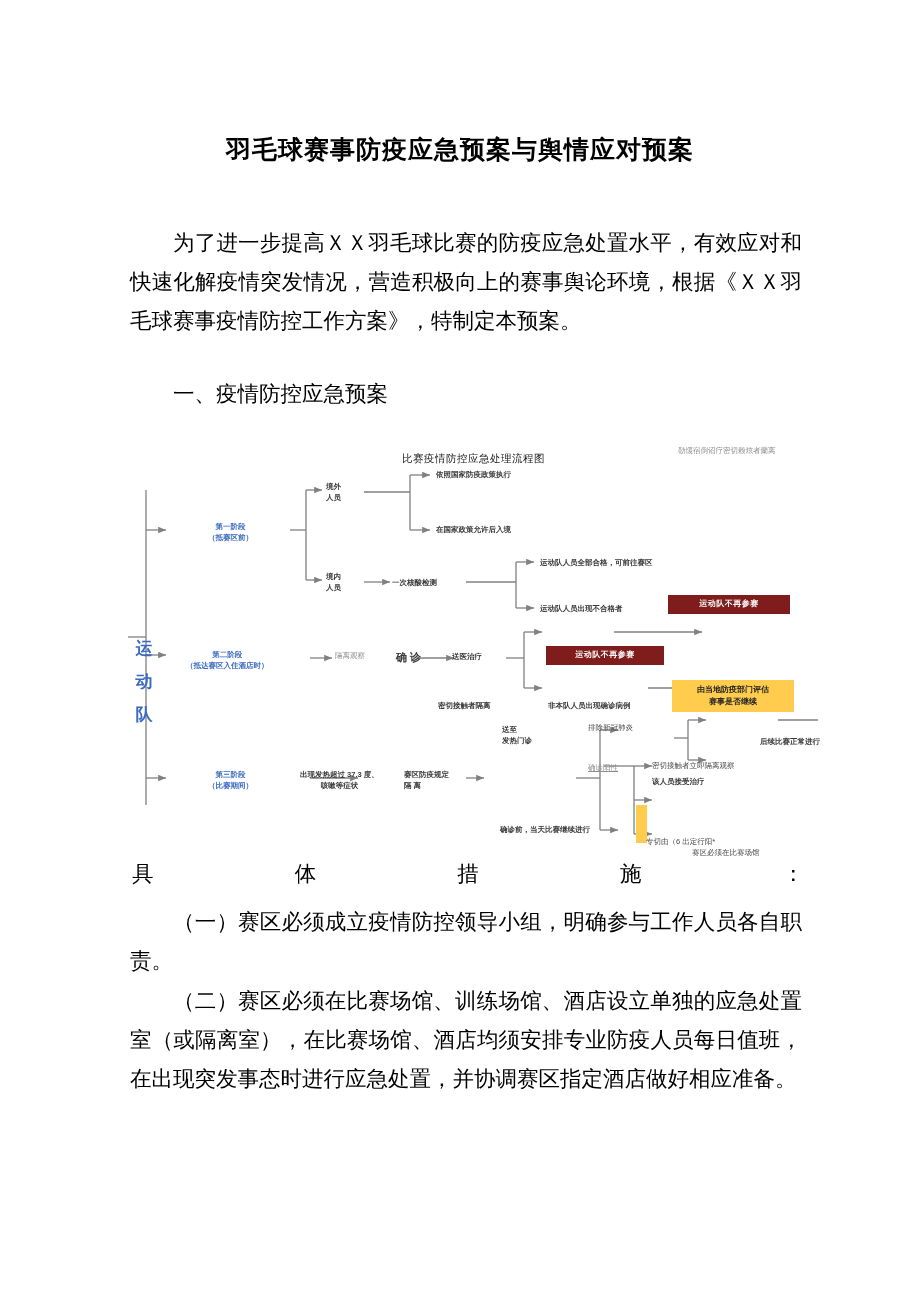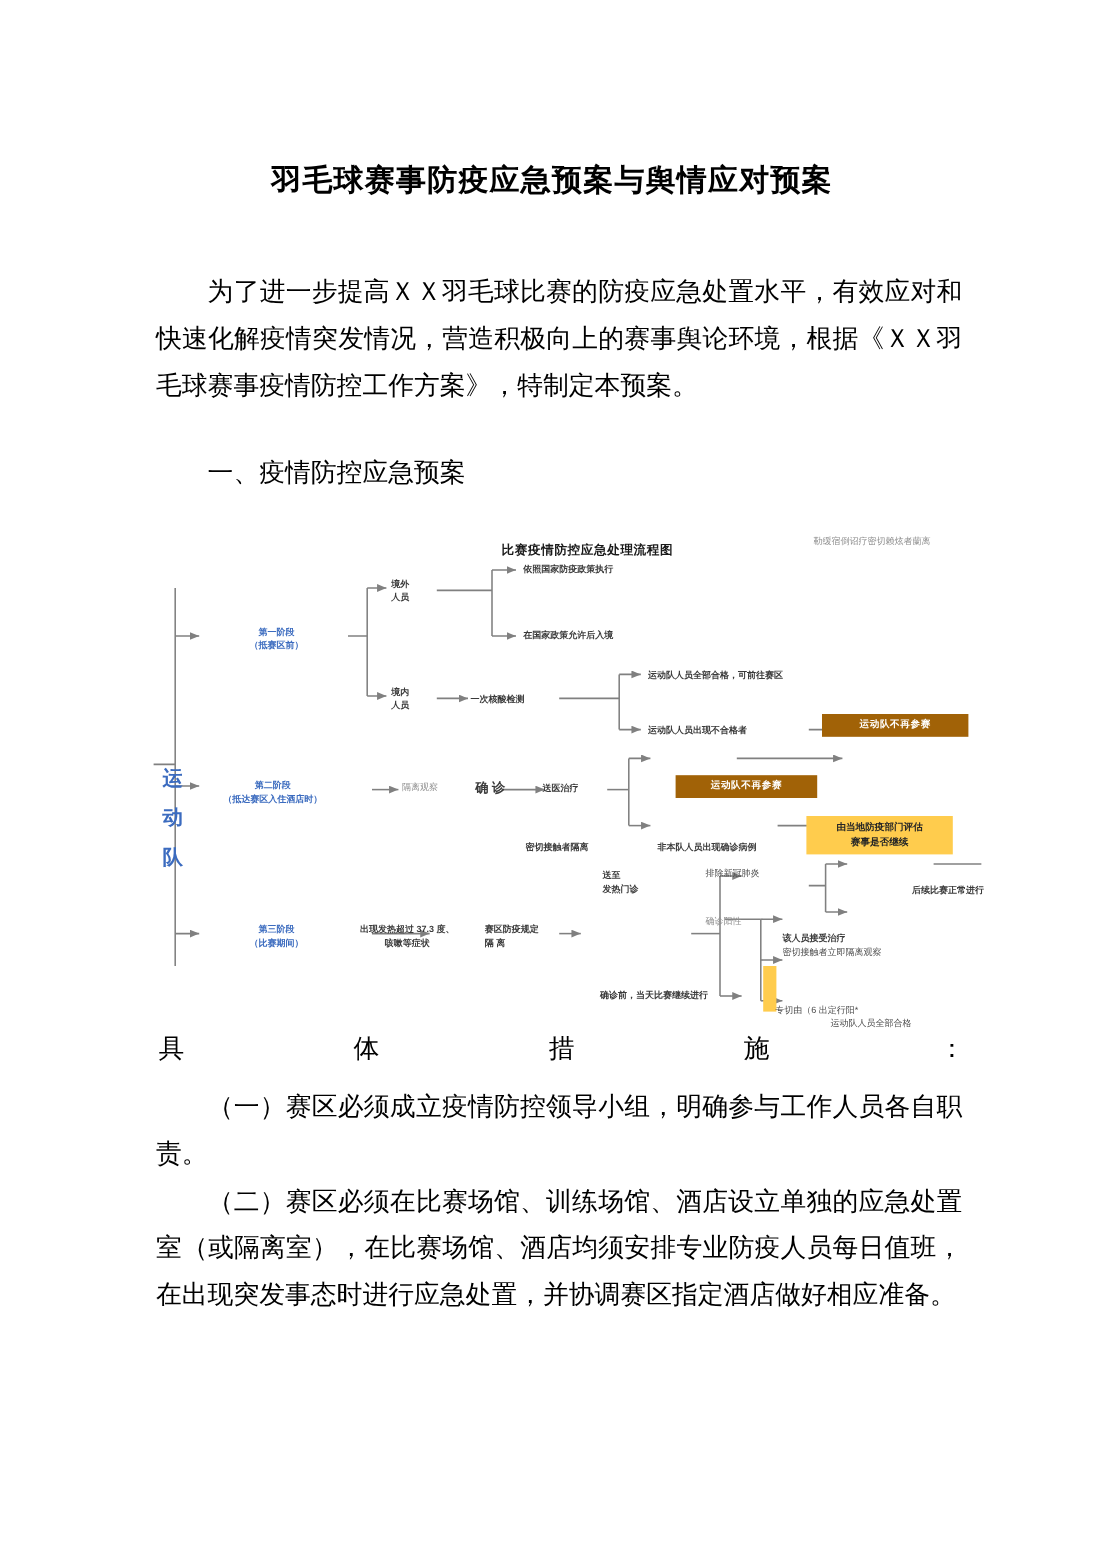--- a/index.html
+++ b/index.html
@@ -88,49 +88,47 @@
   }
   .fl-blue {
     color: #3b6bbf;
   }
   .fl-title {
     position: absolute;
     left: 402px;
     top: 452px;
     font-family: "Liberation Sans", "DejaVu Sans", sans-serif;
     font-size: 10.5px;
-    font-weight: bold;
+    font-weight: normal;
     color: #1a1a1a;
     letter-spacing: 0.5px;
-    margin-left: 16px;
   }
   .fl-vert {
     position: absolute;
     left: 133px;
     top: 632px;
     font-family: "Liberation Sans", "DejaVu Sans", sans-serif;
     font-size: 17px;
     font-weight: bold;
     color: #3b6bbf;
     line-height: 33px;
     text-align: center;
     width: 22px;
   }
   .fl-box {
     position: absolute;
     font-family: "Liberation Sans", "DejaVu Sans", sans-serif;
     font-size: 8px;
     font-weight: bold;
     color: #ffffff;
-    background: #a16207;
+    background: #7f1d1d;
     text-align: center;
     line-height: 18px;
     letter-spacing: 0.5px;
     white-space: nowrap;
-    margin-left: 17px;
   }
   .fl-box-yellow {
     position: absolute;
     font-family: "Liberation Sans", "DejaVu Sans", sans-serif;
     font-size: 8px;
     font-weight: bold;
     color: #262626;
     background: #ffcc4d;
     text-align: center;
     padding: 4px 0;
@@ -289,31 +287,31 @@
   </div>
   <div class="fl-label" style="left:404px; top:769px;">
     <div>赛区防疫规定</div>
     <div>隔  离</div>
   </div>
   <div class="fl-label" style="left:502px; top:724px;">
     <div>送至</div>
     <div>发热门诊</div>
   </div>
   <div class="fl-faded fl-faded-dark" style="left:588px; top:722px;">排除新冠肺炎</div>
-  <div class="fl-faded" style="left:588px; top:762px;">确诊阳性</div>
+  <div class="fl-faded" style="left:588px; top:762px;text-decoration:underline;">确诊阳性</div>
   <div class="fl-label" style="left:760px; top:736px;">后续比赛正常进行</div>
   <div class="fl-label" style="left:652px; top:776px;">该人员接受治疗</div>
-  <div class="fl-faded fl-faded-dark" style="left:652px; top:788px;">密切接触者立即隔离观察</div>
+  <div class="fl-faded fl-faded-dark" style="left:652px; top:760px;">密切接触者立即隔离观察</div>
   <div class="fl-label" style="left:500px; top:824px;">确诊前，当天比赛继续进行</div>
 
   <div class="fl-bar" style="left:636px; top:805px; width:11px; height:38px;"></div>
 
   <div class="fl-faded" style="left:678px; top:445px;">勒缓宿倒诏疗密切赖炫者蘭离</div>
   <div class="fl-faded fl-faded-dark" style="left:646px; top:836px;">专切由（6 出定行阳*</div>
-  <div class="fl-faded fl-faded-dark" style="left:692px; top:847px;">运动队人员全部合格</div>
+  <div class="fl-faded fl-faded-dark" style="left:692px; top:847px;">赛区必须在比赛场馆</div>
 
 
   <div class="body-text p-measures">
     <span>具</span>
     <span>体</span>
     <span>措</span>
     <span>施</span>
     <span>：</span>
   </div>
 

